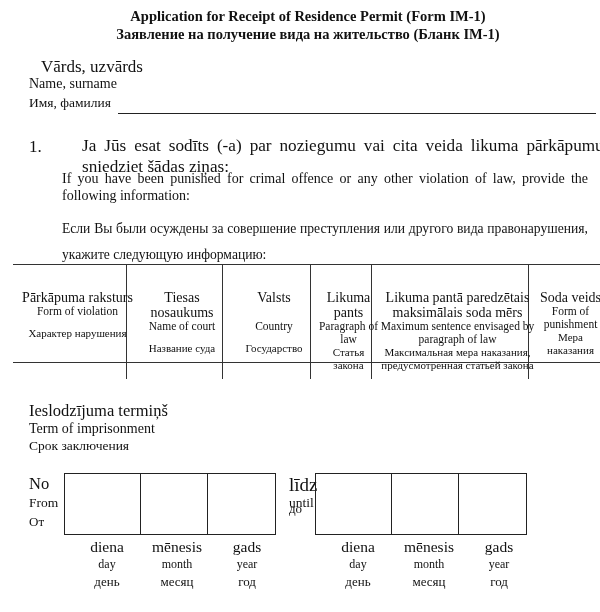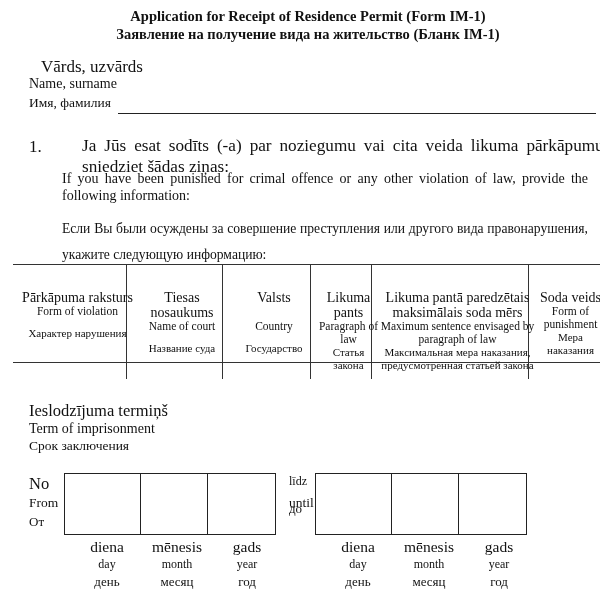--- a/index.html
+++ b/index.html
@@ -27,21 +27,21 @@
   .th .hru { font-size: 11px; line-height: 13px; }
   .gap { height: 9px; }
 
   .term-lv { left: 21px; top: 401px; font-size: 16.5px; }
   .term-en { left: 21px; top: 421px; font-size: 14px; }
   .term-ru { left: 21px; top: 438px; font-size: 13.5px; }
 
   .from-lv { left: 21px; top: 474px; font-size: 16.5px; }
   .from-en { left: 21px; top: 495px; font-size: 13.5px; }
   .from-ru { left: 21px; top: 514px; font-size: 13px; }
-  .until-lv { left: 281px; top: 474px; font-size: 12px; }
+  .until-lv { left: 281px; top: 474px; font-size: 19px; }
   .until-en { left: 281px; top: 495px; font-size: 13.5px; }
   .until-ru { left: 281px; top: 501px; font-size: 13px; }
 
   .datebox { top: 473px; height: 62px; border: 1.5px solid #222; box-sizing: border-box; display: flex; }
   .datebox .cell { flex: 1; border-right: 1.2px solid #222; }
   .datebox .cell:last-child { border-right: none; }
   .dlab { top: 537px; width: 70px; text-align: center; }
   .dlab .l1 { font-size: 15.5px; line-height: 19px; text-align: center; }
   .dlab .l2 { font-size: 12px; line-height: 17px; }
   .dlab .l3 { font-size: 13px; line-height: 17px; }

